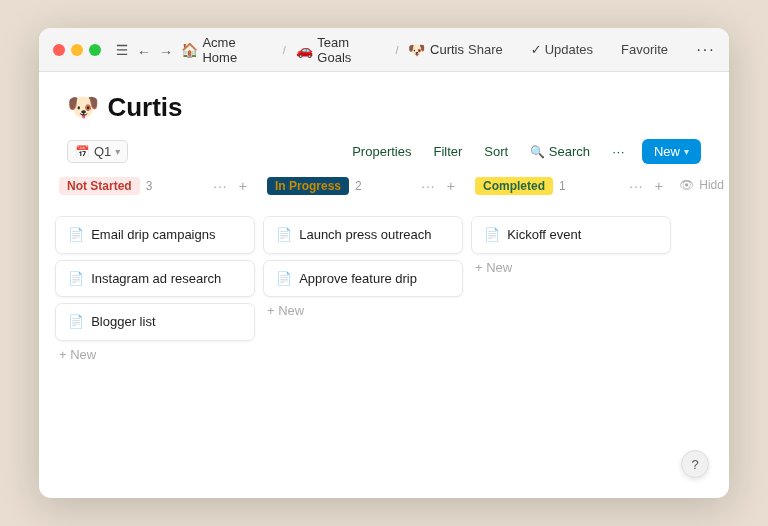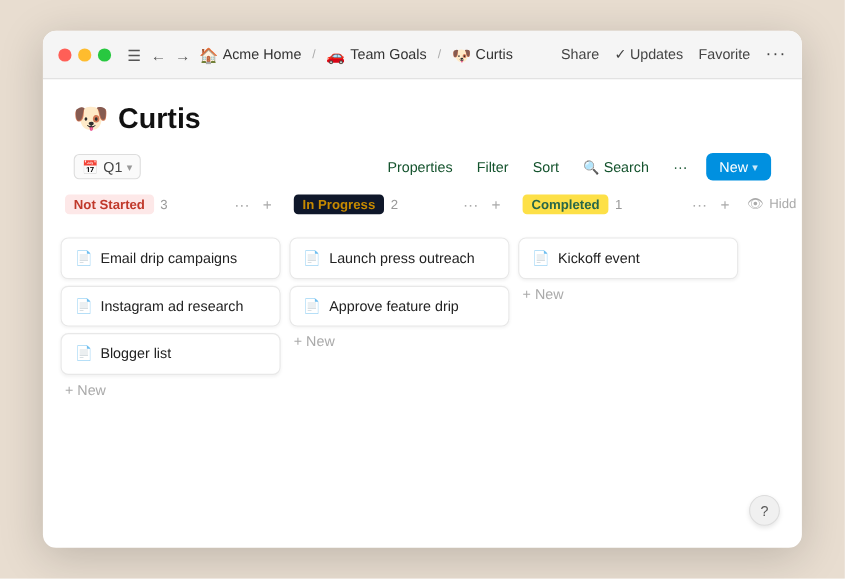--- a/index.html
+++ b/index.html
@@ -88,21 +88,21 @@
       padding: 2px 4px;
     }
 
     .breadcrumb-emoji {
       font-size: 14px;
     }
 
     .titlebar-actions {
       display: flex;
       align-items: center;
-      gap: 14px;
+      gap: 28px;
       font-size: 13px;
       color: #444;
     }
 
     .titlebar-actions .share-btn {
       cursor: pointer;
     }
     .titlebar-actions .updates-btn {
       cursor: pointer;
       display: flex;
@@ -239,21 +239,21 @@
       padding: 2px 8px;
       border-radius: 4px;
     }
 
     .status-not-started {
       background: #fde8e8;
       color: #c0392b;
     }
 
     .status-in-progress {
-      background: #0f172a;
+      background: #0c4a6e;
       color: #c78a00;
     }
 
     .status-completed {
       background: #fde047;
       color: #276749;
     }
 
     .column-count {
       font-size: 12px;

